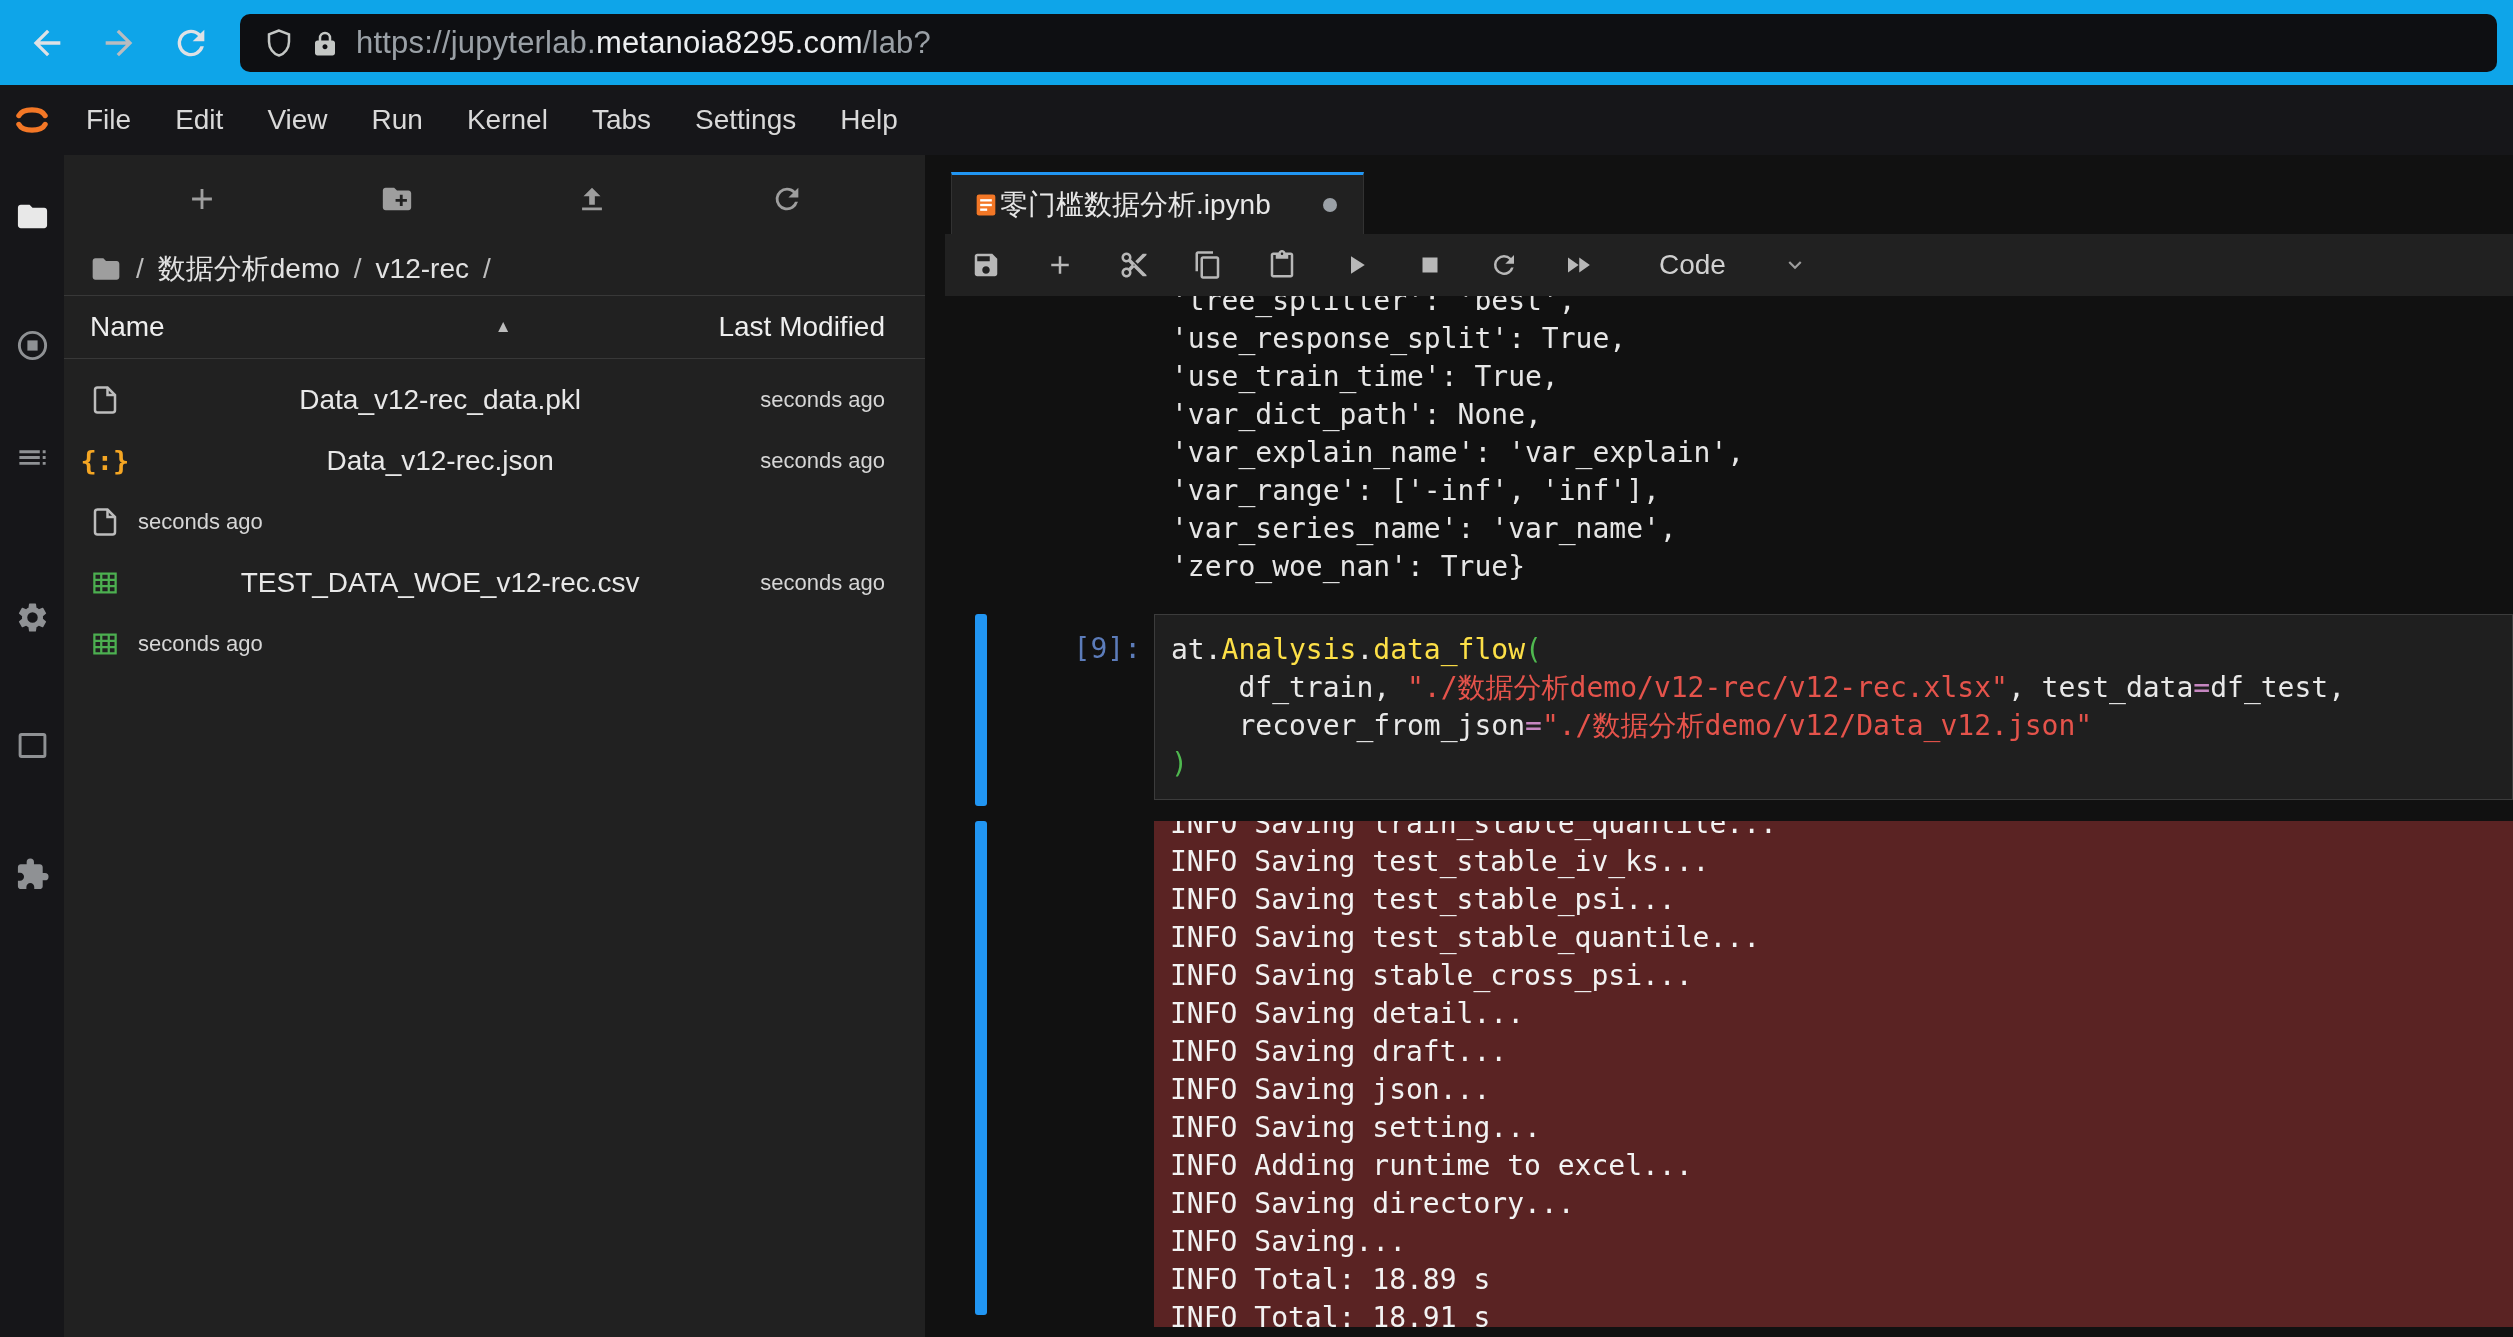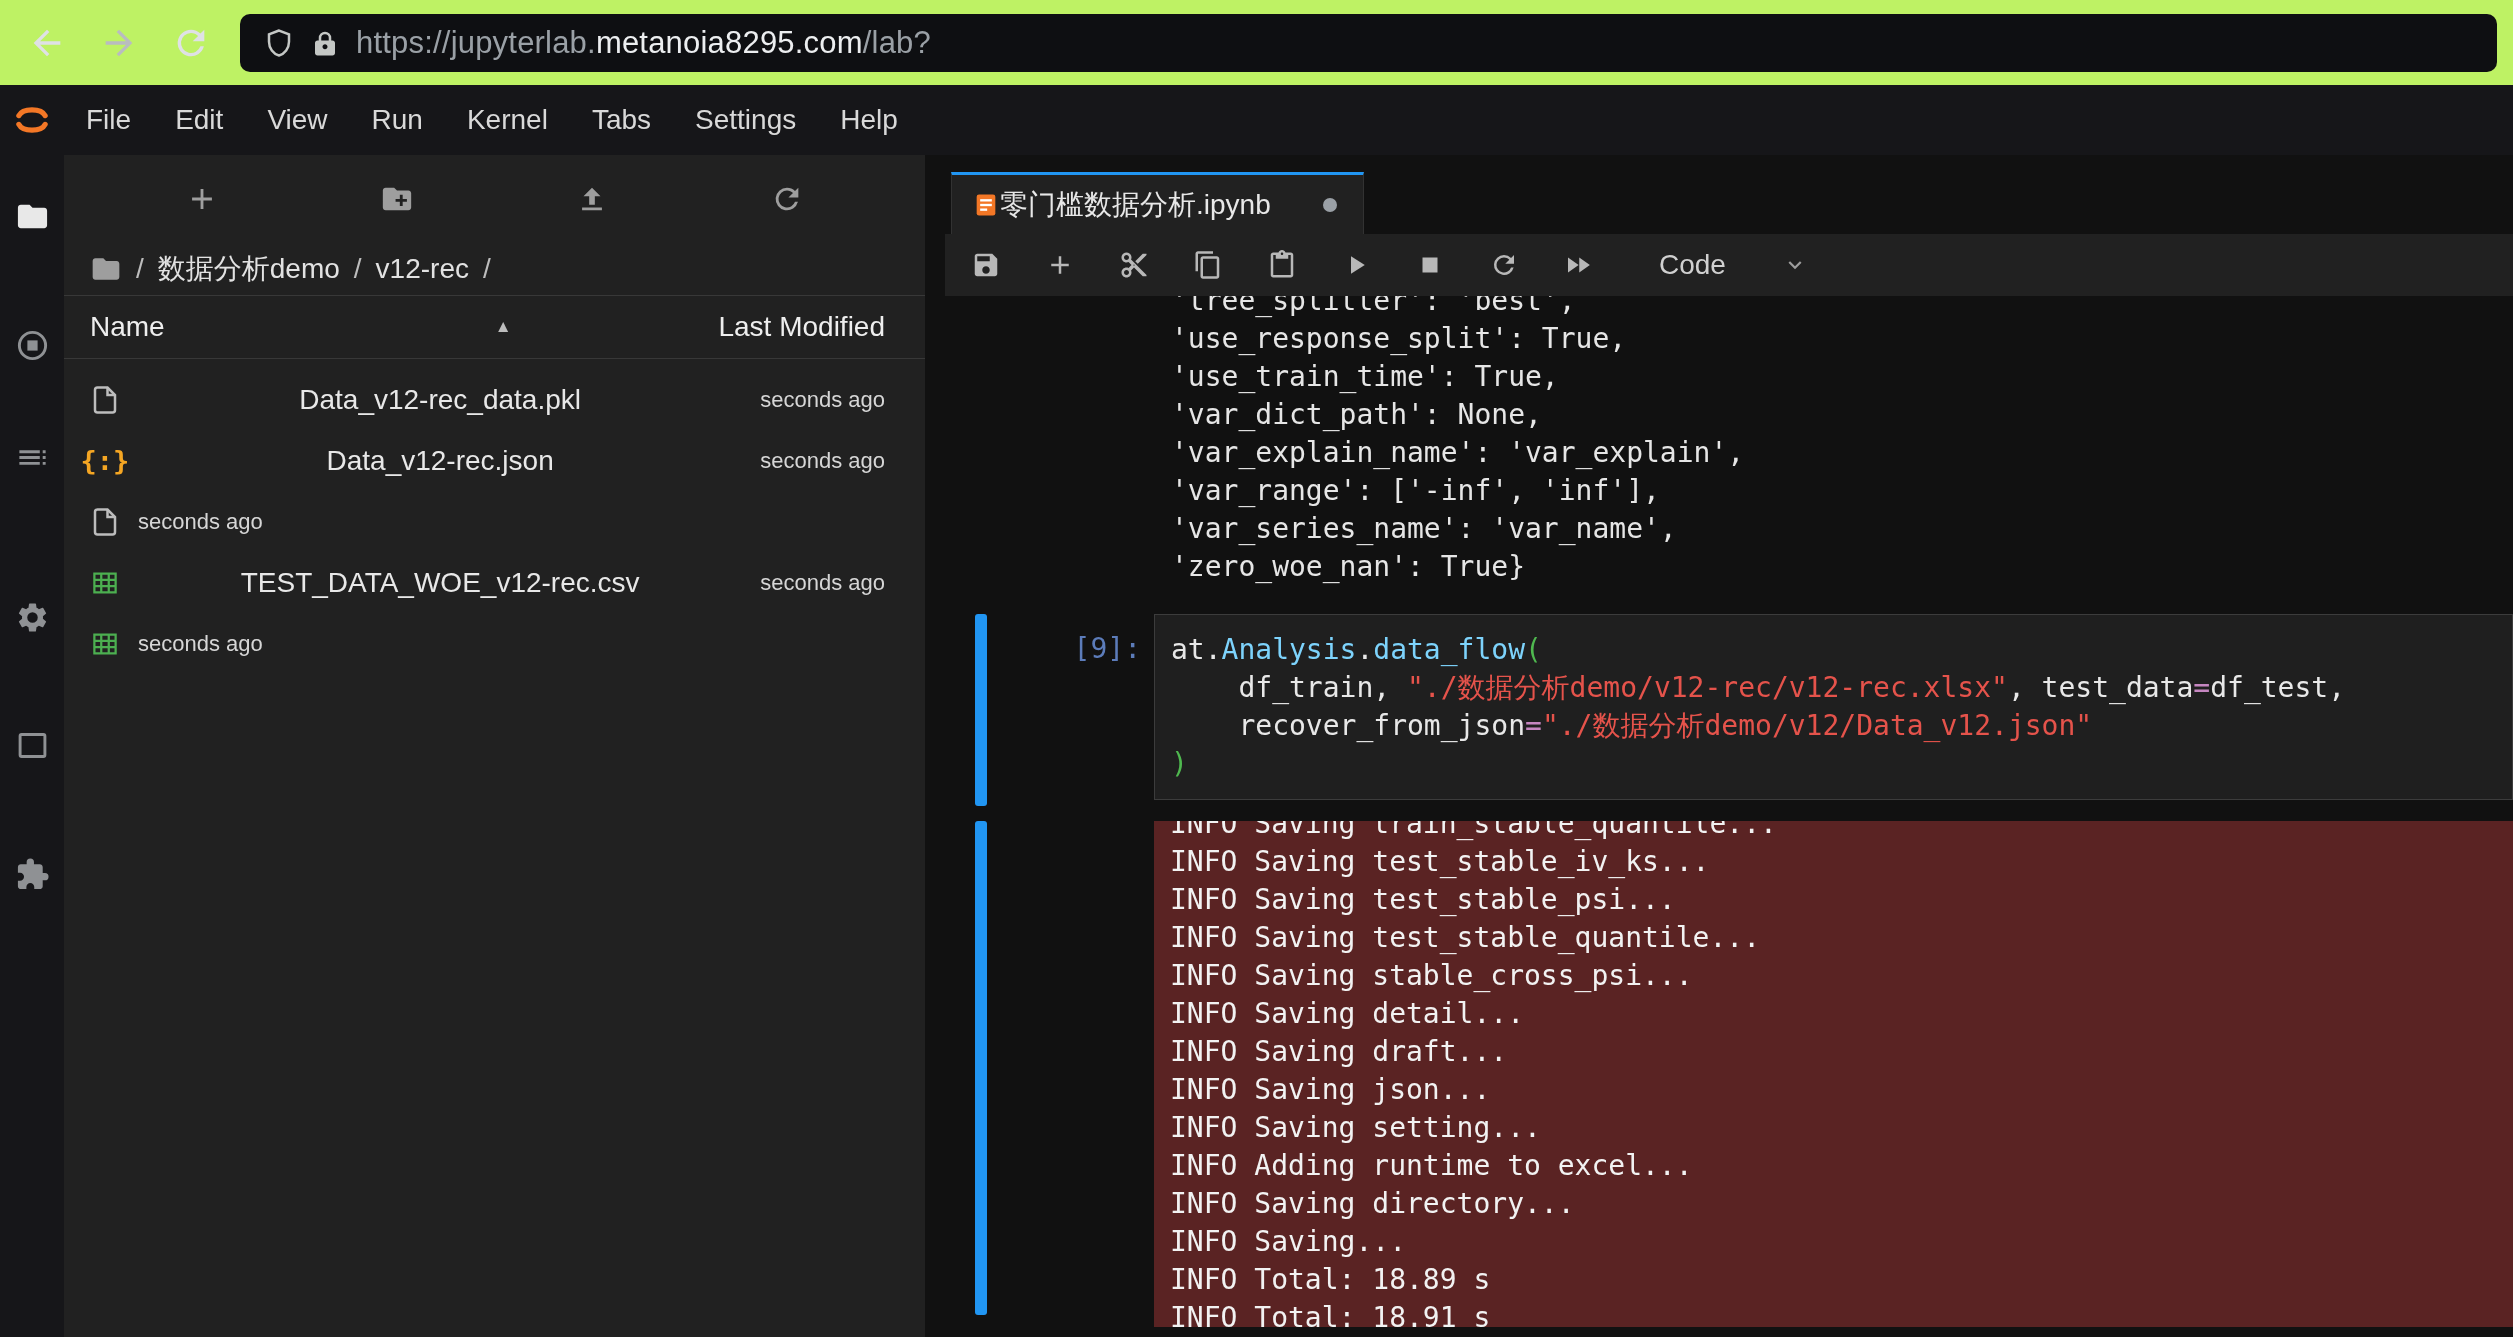--- a/index.html
+++ b/index.html
@@ -3,21 +3,21 @@
 <meta charset="utf-8">
 <style>
   html,body{margin:0;padding:0;background:#000;}
   .screen{position:relative;width:2513px;height:1337px;background:#111;overflow:hidden;
           font-family:"Liberation Sans",sans-serif;color:#e8e8e8;}
   .icon{display:inline-flex;align-items:center;justify-content:center;}
   .icon svg{display:block;width:100%;height:100%;}
   button{background:none;border:none;padding:0;cursor:pointer;color:inherit;font-family:inherit;}
 
   
-  .browser-bar{position:absolute;top:0;left:0;right:0;height:85px;background:#bef264;
+  .browser-bar{position:absolute;top:0;left:0;right:0;height:85px;background:#0ea5e9;
                display:flex;align-items:center;padding:0 16px;}
   .nav-btn{width:62px;height:62px;display:flex;align-items:center;justify-content:center;color:#dfe1e5;}
   .nav-btn .icon{width:40px;height:40px;}
   .nav-btn.dim{color:#b9bcc0;}
   .url-bar{flex:1;height:58px;background:#0e0f12;border-radius:10px;margin-left:18px;
            display:flex;align-items:center;gap:16px;padding:0 24px;}
   .url-bar .icon{width:30px;height:30px;color:#c4c7c5;}
   .url-text{font-size:31px;letter-spacing:.2px;white-space:nowrap;}
   .url-dim{color:#9aa0a6;}
   .url-strong{color:#eceef0;}
@@ -77,21 +77,21 @@
   .nb-content{position:absolute;top:141px;left:0;right:0;bottom:0;background:#111;overflow:hidden;}
   .mono{font-family:"DejaVu Sans Mono",monospace;font-size:28px;line-height:38px;white-space:pre;}
 
   .scroll-output{position:absolute;top:-14px;left:226px;color:#e6e6e6;}
   .collapser{position:absolute;width:12px;border-radius:3px;background:#2196f3;}
   .collapser.code{left:30px;top:318px;height:192px;}
   .collapser.err{left:30px;top:525px;height:494px;}
   .code-prompt{position:absolute;left:0;top:334px;width:196px;text-align:right;color:#5c7cba;}
   .code-editor{position:absolute;left:209px;top:318px;right:0;background:#1f1f1f;
                border:1px solid #3c3c3c;box-sizing:border-box;padding:16px;}
-  .tk-d{color:#e8e8e8;} .tk-a{color:#7dd3fc;} .tk-s{color:#e5534b;}
+  .tk-d{color:#e8e8e8;} .tk-a{color:#fde047;} .tk-s{color:#e5534b;}
   .tk-o{color:#c586c0;} .tk-b{color:#4fb84f;}
   .stderr-box{position:absolute;left:209px;top:525px;right:0;height:506px;background:#5a2323;
               padding:0 16px;overflow:hidden;color:#f2f2f2;box-sizing:border-box;}
   .stderr-box .partial{margin-top:-16px;}
 </style>
 </head>
 <body>
 
 <div class="screen">
 

